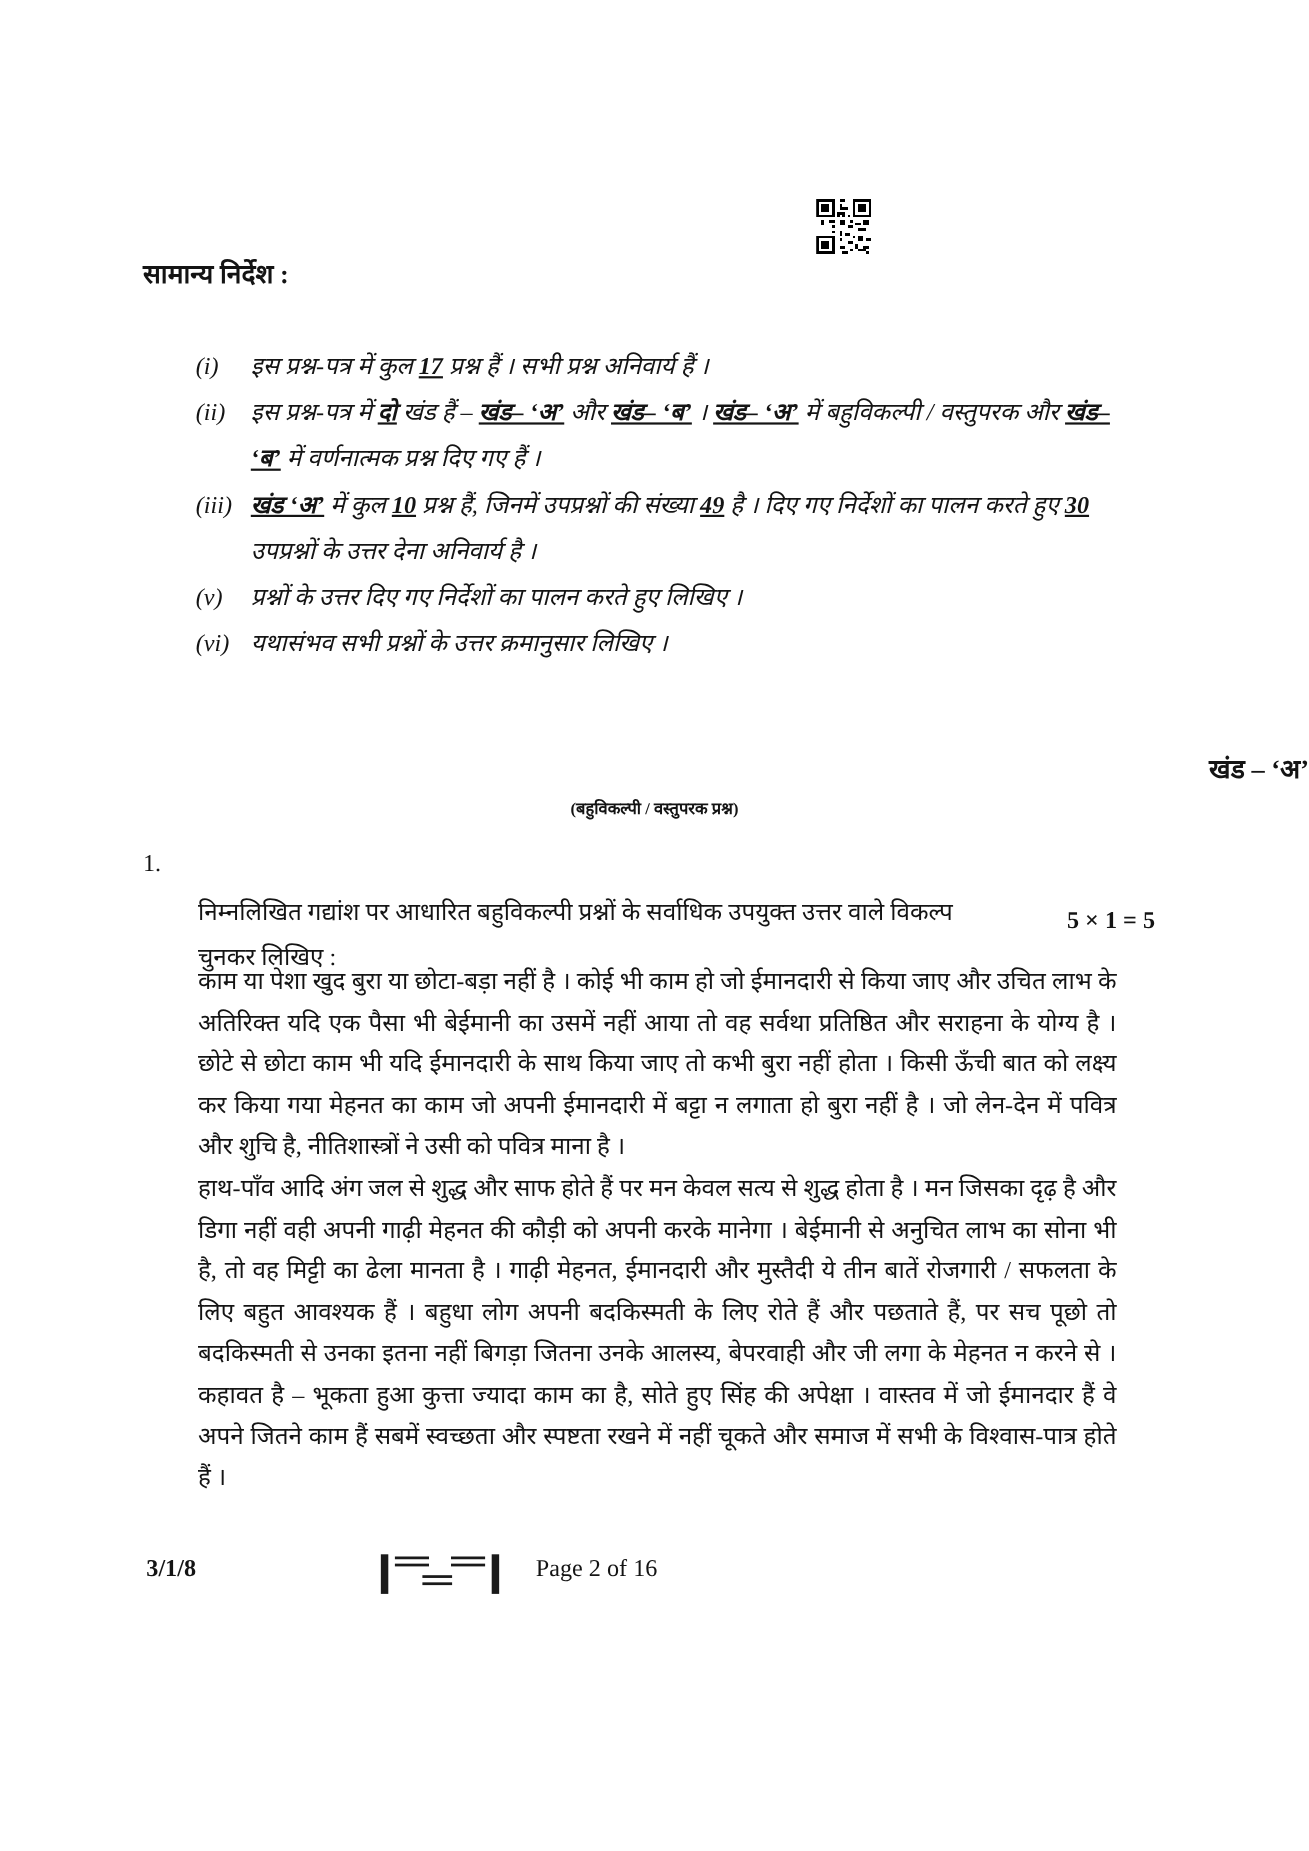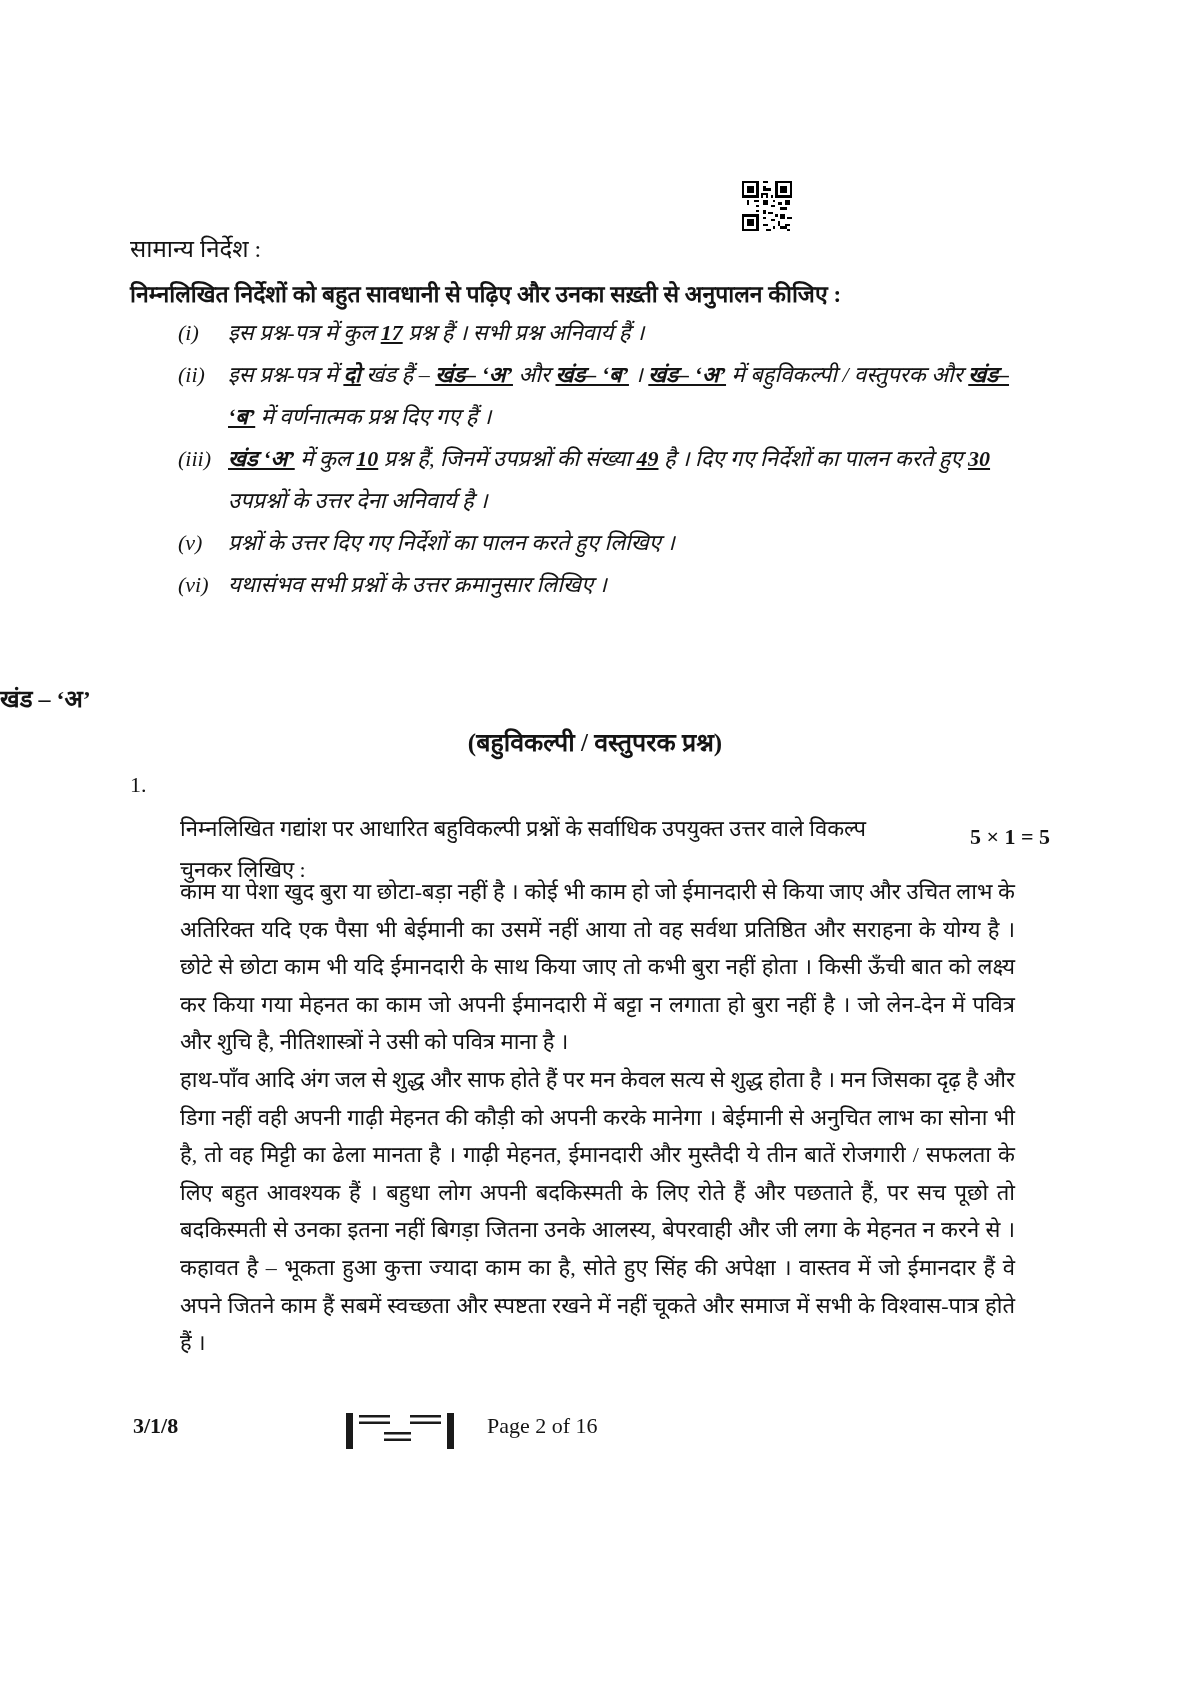--- a/index.html
+++ b/index.html
@@ -6,35 +6,35 @@
   html, body { background: #e8e8e8; }
   body { width: 1190px; height: 1683px; position: relative; margin: 0 auto;
          font-family: "Liberation Serif", "DejaVu Serif", serif; color: #141414; }
   .sheet { position: absolute; left: 0; top: 0; width: 1190px; height: 1683px;
            background: #ffffff; overflow: hidden; }
 
   
   .qr { position: absolute; left: 742px; top: 181px; width: 50px; height: 50px; }
 
   
-  .gen-title { position: absolute; left: 130px; top: 231px; font-size: 24px; font-weight: normal; }
+  .gen-title { position: absolute; left: 130px; top: 231px; font-size: 24px; font-weight: bold; }
   .gen-sub   { position: absolute; left: 130px; top: 277px; font-size: 23px; font-weight: bold; }
 
   .inst-list { position: absolute; left: 178px; top: 312px; width: 845px;
                font-size: 22px; line-height: 42px; font-style: italic; }
   .inst-item { display: flex; align-items: flex-start; }
   .inst-num  { flex: 0 0 50px; }
   .inst-text { flex: 1 1 auto; }
   .inst-text b, .inst-num b { font-weight: bold; text-decoration: underline; }
 
   
   .section-title { position: absolute; left: 0; top: 681px; width: 1190px;
-                   text-align: left; font-size: 24px; font-weight: bold; }
+                   text-align: right; font-size: 24px; font-weight: bold; }
   .section-sub   { position: absolute; left: 0; top: 724px; width: 1190px;
-                   text-align: center; font-size: 25px; font-weight: bold; }
+                   text-align: center; font-size: 15px; font-weight: bold; }
 
   
   .q1-num   { position: absolute; left: 130px; top: 772px; font-size: 22px; }
   .q1-intro { position: absolute; left: 180px; top: 808px; width: 835px;
               font-size: 22px; line-height: 41px; }
   .q1-marks { position: absolute; right: 140px; top: 811px; font-size: 22px; font-weight: bold; margin-top: 13px; }
 
   
   .passage { position: absolute; left: 180px; top: 845px; width: 835px;
              font-size: 22px; line-height: 37.6px; text-align: justify; margin-top: 28px; }
@@ -93,21 +93,20 @@
       <rect x="1" y="15" width="5" height="5"></rect>
     </g>
     <g fill="#000000">
       <rect x="2" y="2" width="3" height="3"></rect>
         <rect x="16" y="2" width="3" height="3"></rect>
       <rect x="2" y="16" width="3" height="3"></rect>
     </g>
   </svg>
 
   <div class="gen-title">सामान्य निर्देश :</div>
-  <div class="gen-sub">निम्नलिखित निर्देशों को बहुत सावधानी से पढ़िए और उनका सख़्ती से अनुपालन कीजिए :</div>
 
   <div class="inst-list" id="inst-list">
       <div class="inst-item">
         <span class="inst-num">(i)</span>
         <span class="inst-text"><span>इस प्रश्न-पत्र में कुल </span><b>17</b><span> प्रश्न हैं । सभी प्रश्न अनिवार्य हैं ।</span></span>
       </div>
       <div class="inst-item">
         <span class="inst-num">(ii)</span>
         <span class="inst-text"><span>इस प्रश्न-पत्र में </span><b>दो</b><span> खंड हैं –  </span><b>खंड– ‘अ’</b><span> और </span><b>खंड– ‘ब’</b><span> । </span><b>खंड– ‘अ’</b><span> में बहुविकल्पी / वस्तुपरक और </span><b>खंड– ‘ब’</b><span> में वर्णनात्मक प्रश्न दिए गए हैं ।</span></span>
       </div>

